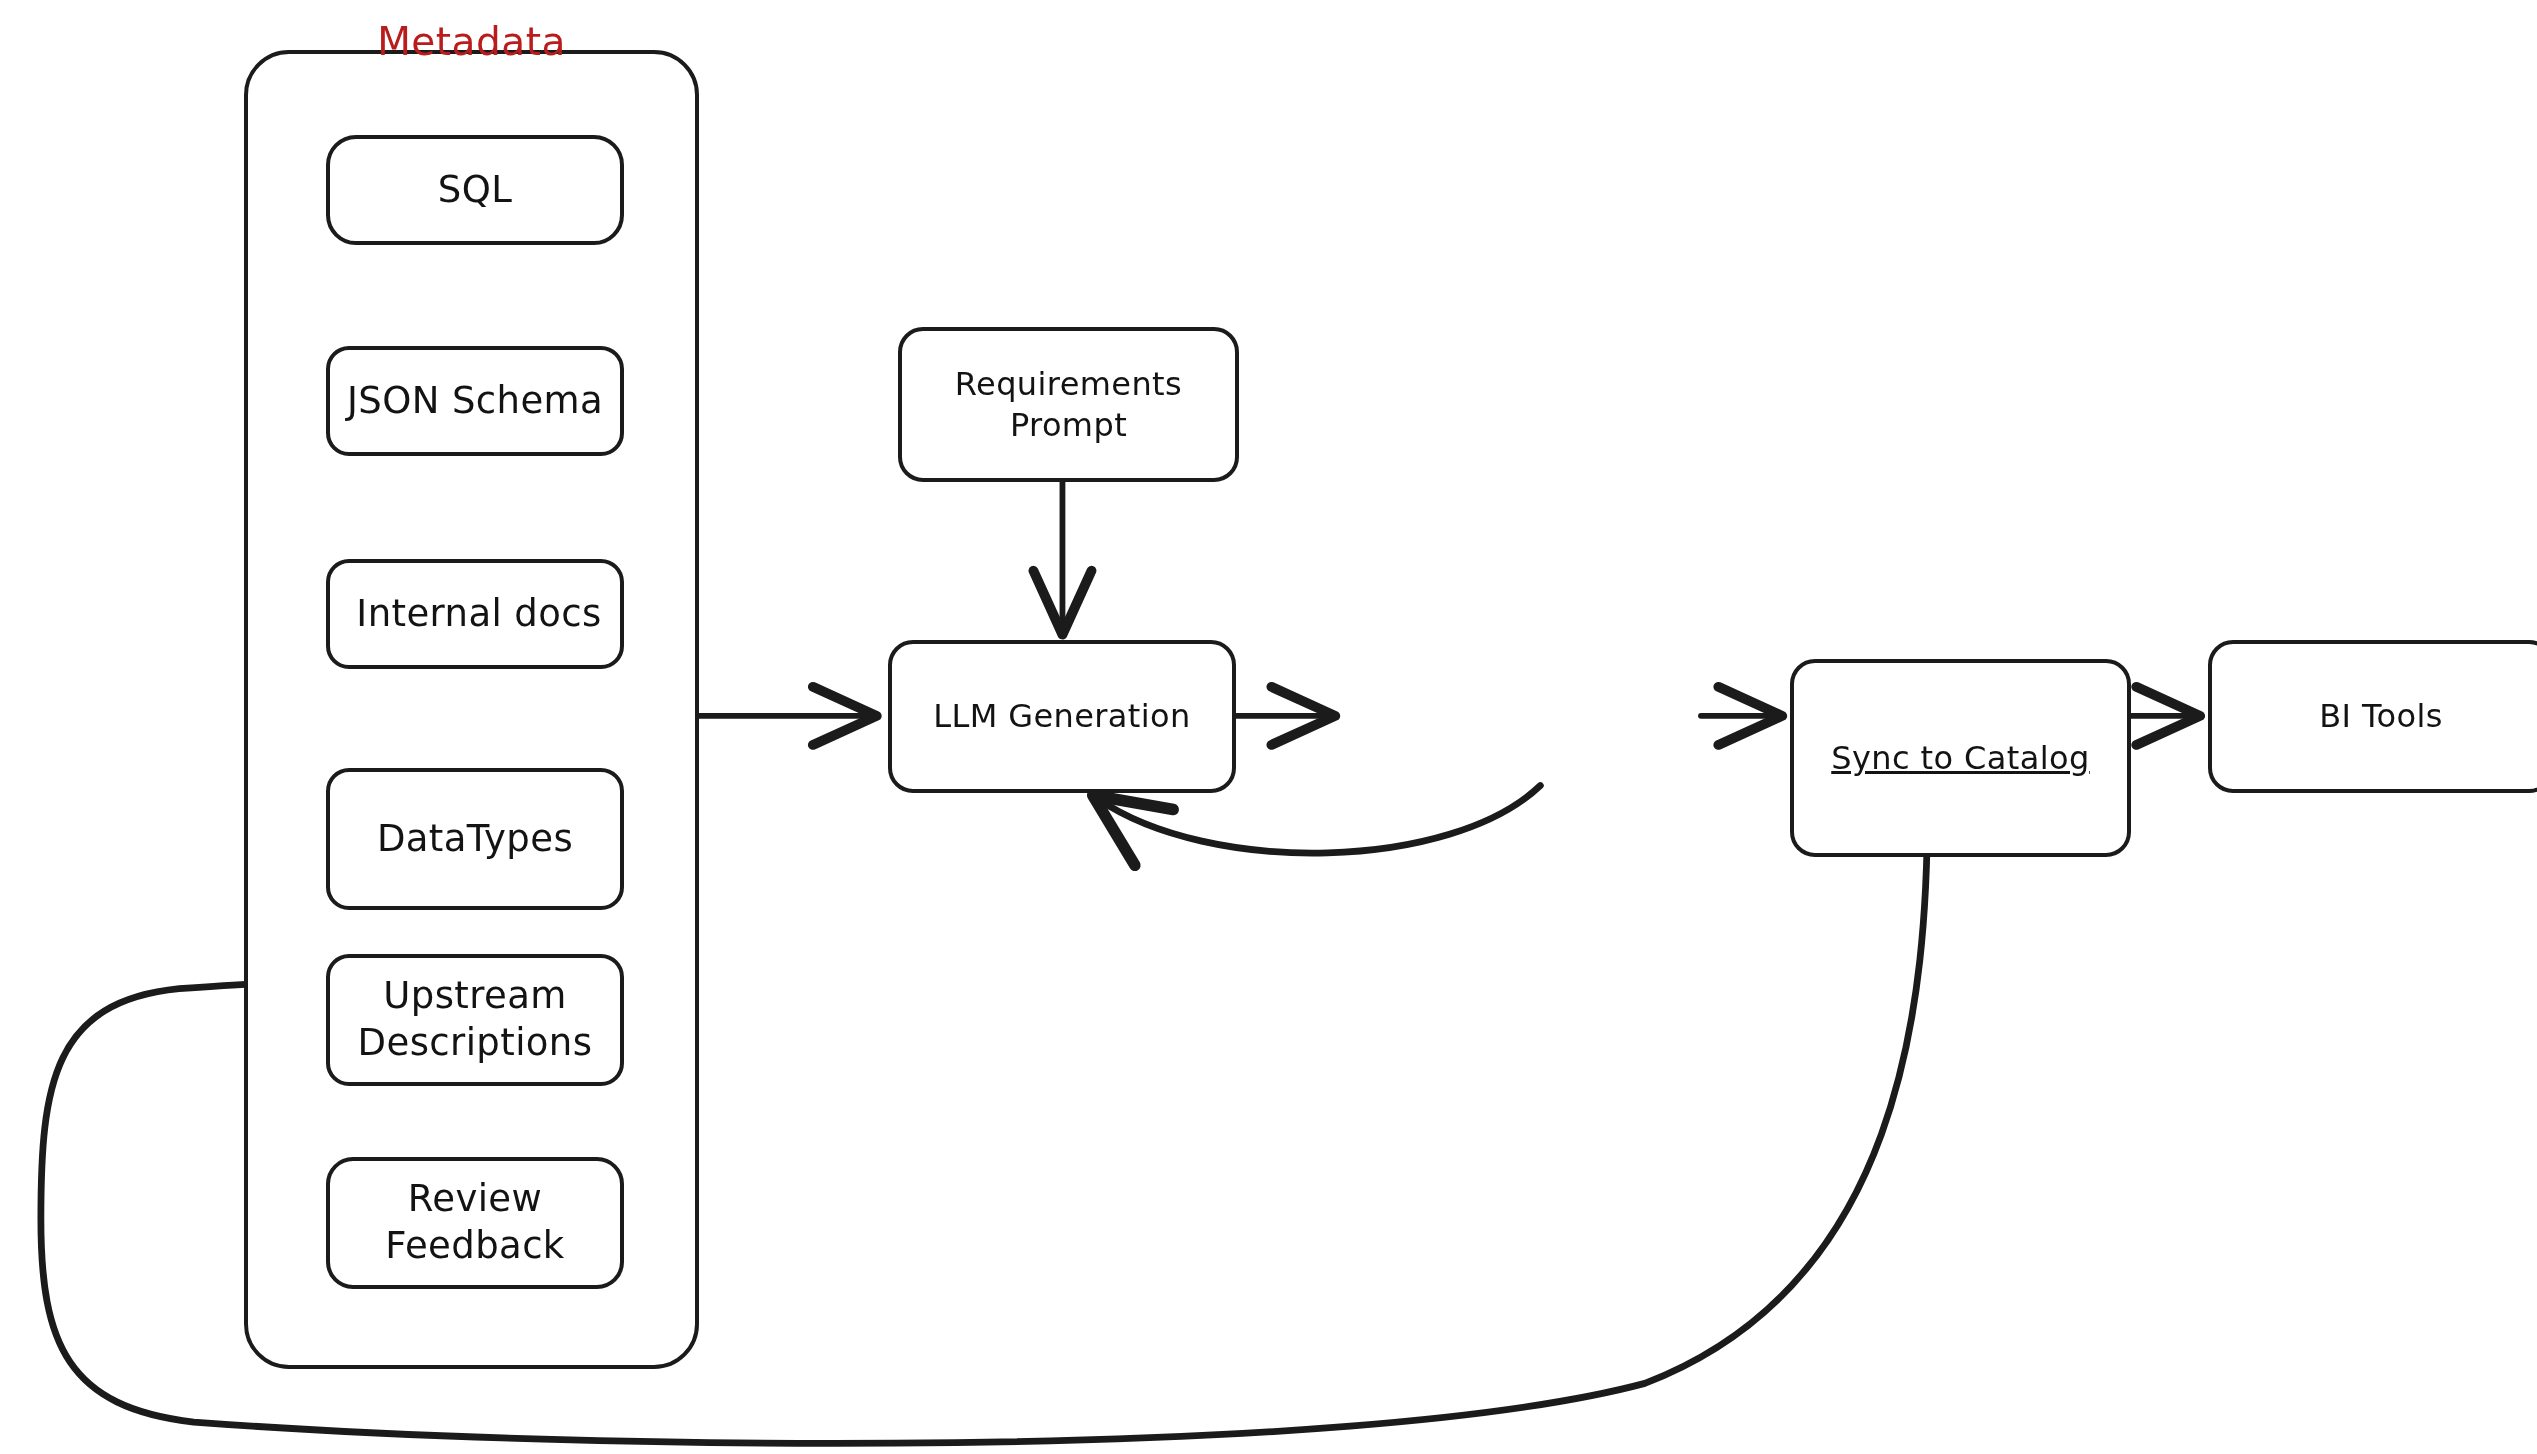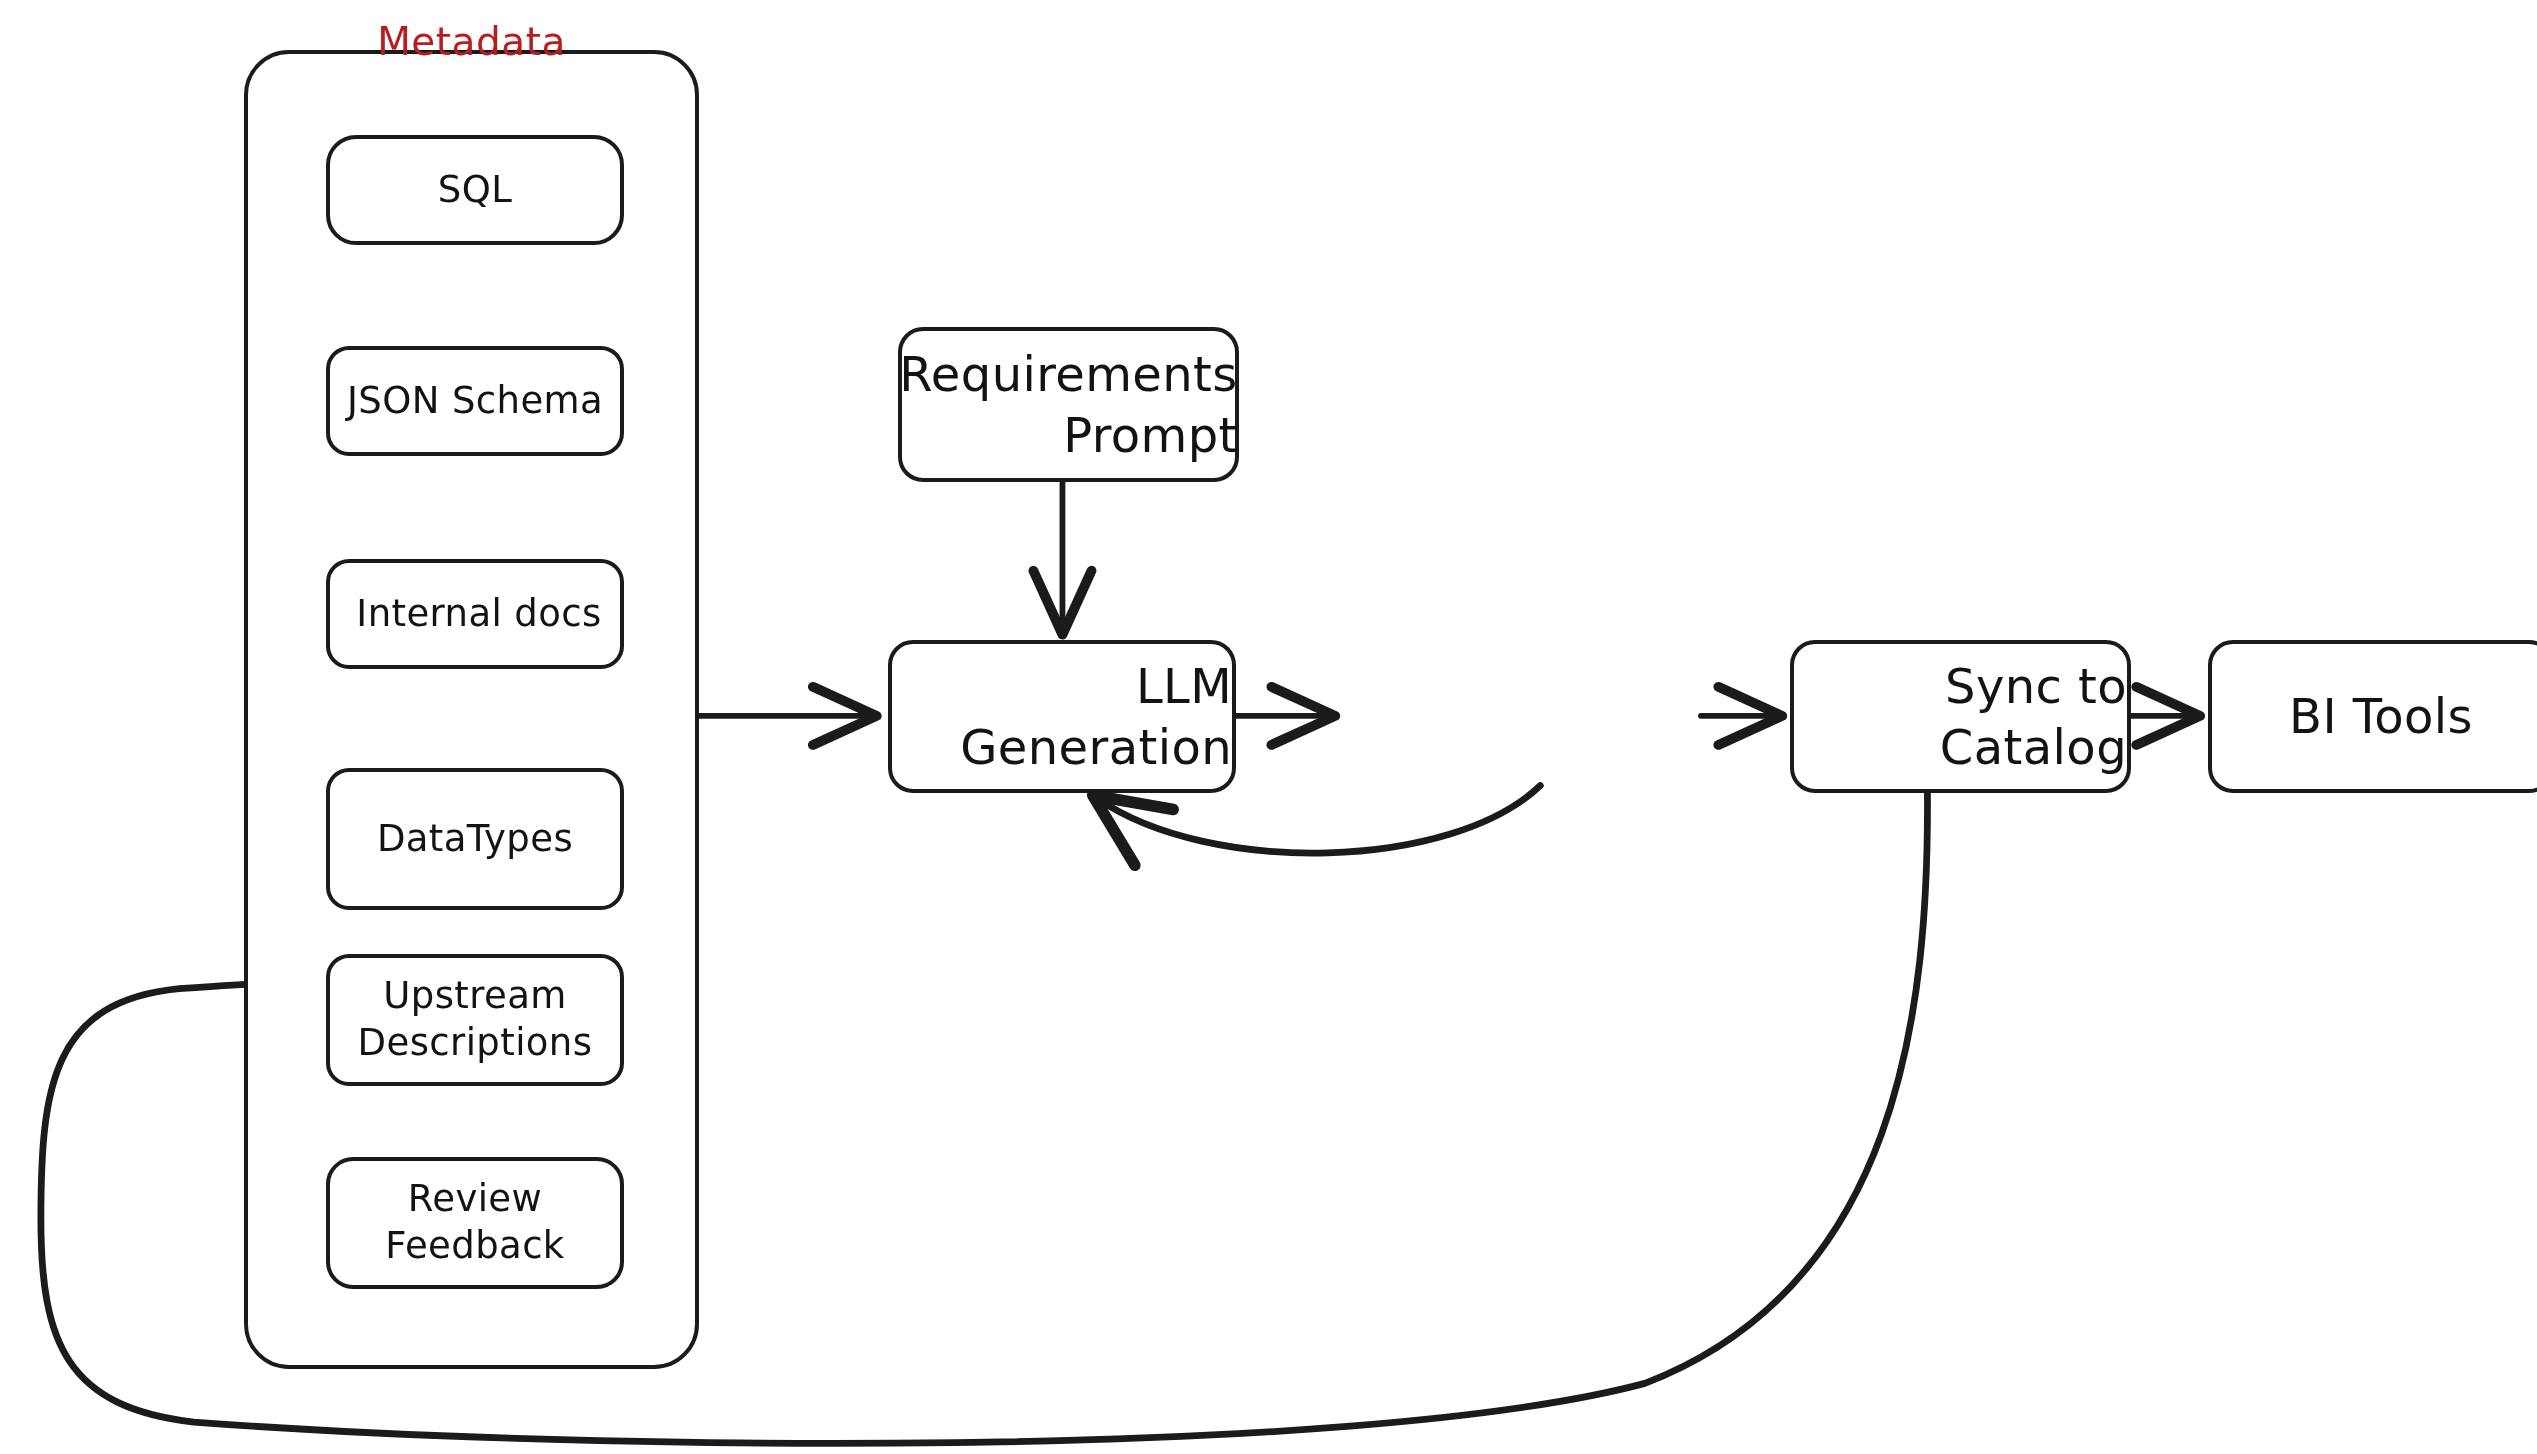--- a/index.html
+++ b/index.html
@@ -58,22 +58,21 @@
     text-align: center;
     letter-spacing: 0.5px;
   }
   .inner-node {
     font-size: 37px;
     border-width: 4.8px;
     border-radius: 23px;
     z-index: 3;
   }
   .pipe-node {
-    font-size: 48px;
-    text-align: right;
+    font-size: 32px;
   }
 </style>
 </head>
 <body>
 
 <div id="canvas">
 
   <svg id="wires" viewBox="0 0 2623 1503">
     <defs>
       <marker id="ah" markerWidth="18" markerHeight="18" refX="11" refY="6" orient="auto" markerUnits="strokeWidth">
@@ -148,21 +147,21 @@
   <div class="node pipe-node" style="left:898px; top:327px; width:341px; height:155px;">
     <span class="lbl">Requirements
 Prompt</span>
   </div>
 
   <div class="node pipe-node" style="left:888px; top:640px; width:348px; height:153px;">
     <span class="lbl">LLM Generation</span>
   </div>
 
 
-  <div class="node pipe-node" style="left:1790px; top:640px; width:341px; height:153px;">
+  <div class="node pipe-node" style="left:1790px; top:659px; width:341px; height:198px;text-decoration:underline;">
     <span class="lbl">Sync to Catalog</span>
   </div>
 
   <div class="node pipe-node" style="left:2208px; top:640px; width:346px; height:153px;">
     <span class="lbl">BI Tools</span>
   </div>
 
 </div>
 
 

